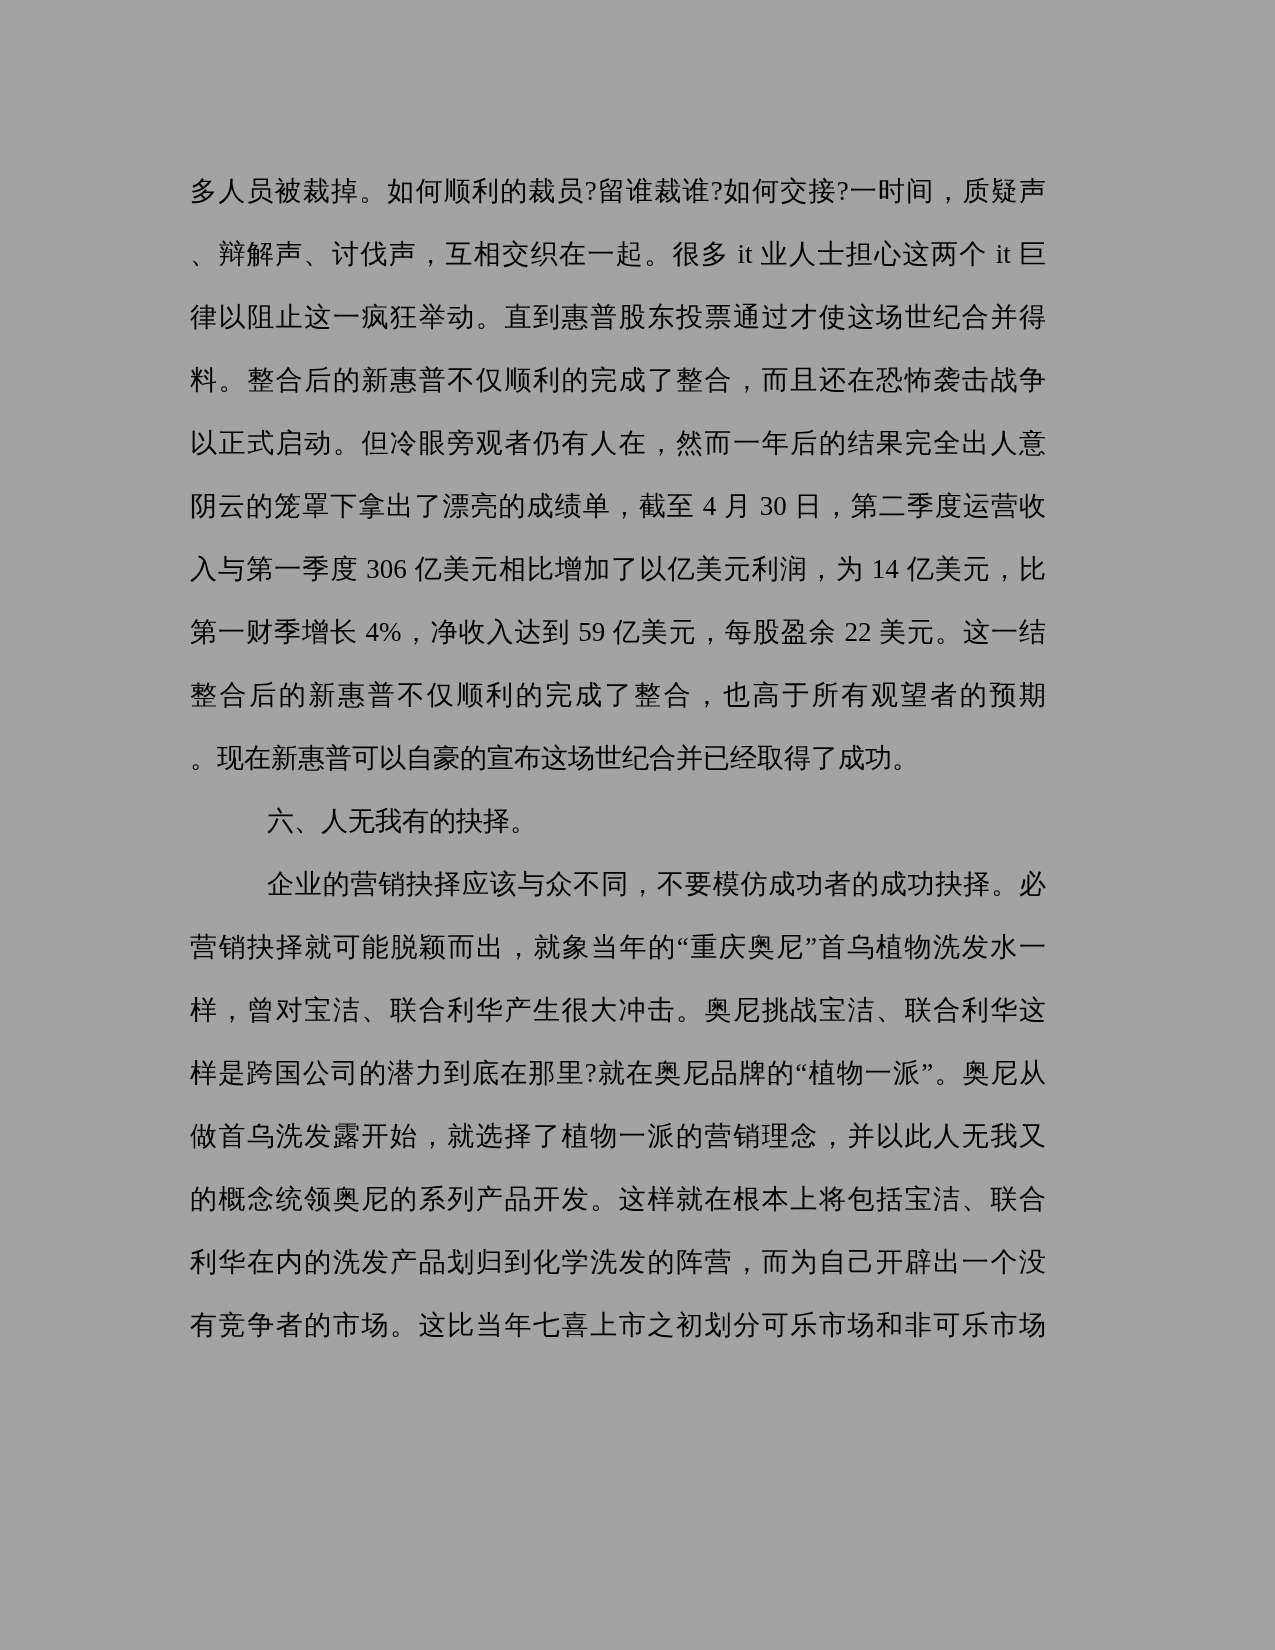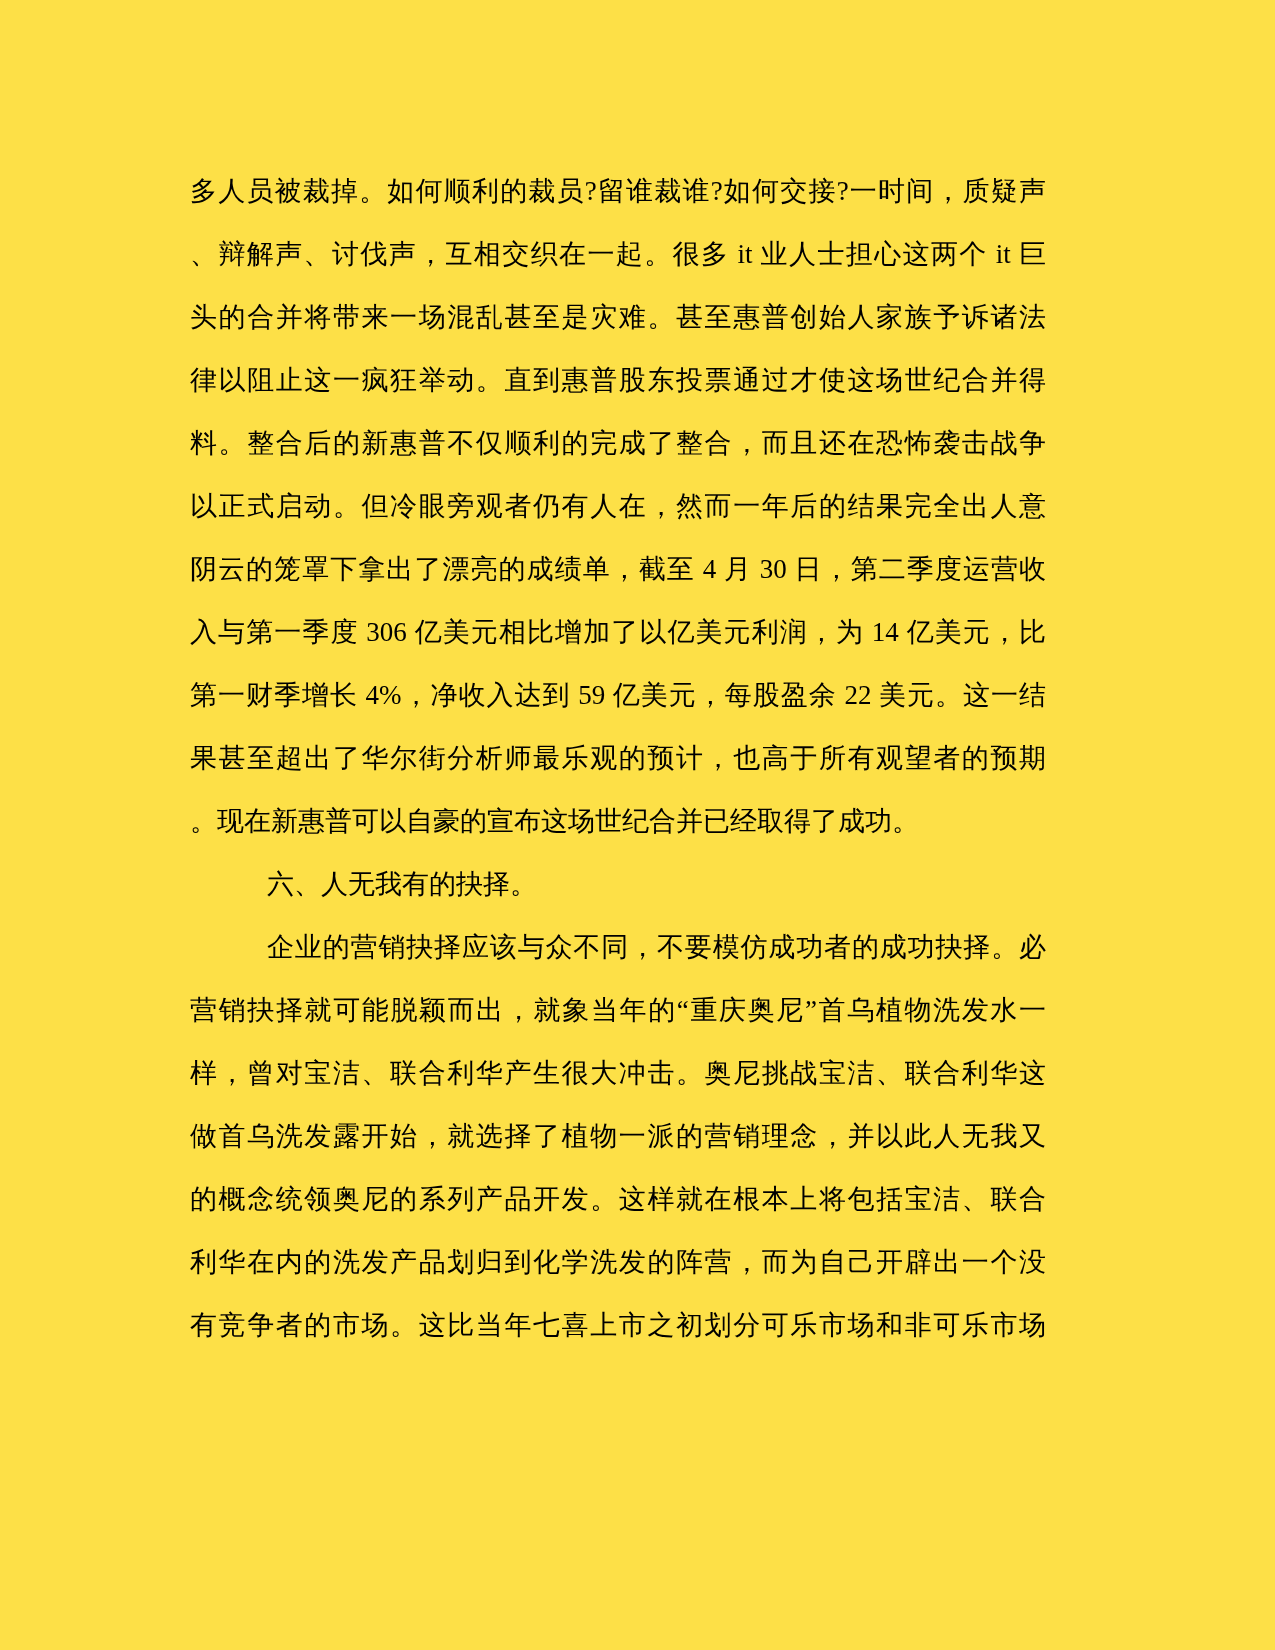--- a/index.html
+++ b/index.html
@@ -4,21 +4,21 @@
 <style>
   html, body {
     margin: 0;
     padding: 0;
     background: #ffffff;
   }
   .page {
     position: relative;
     width: 1275px;
     height: 1650px;
-    background: #fde047;
+    background: #a3a3a3;
     overflow: hidden;
   }
   .text-block {
     position: absolute;
     left: 190px;
     top: 160px;
     width: 856px;
   }
   .line {
     font-family: "Liberation Serif", "DejaVu Serif", serif;
@@ -40,31 +40,31 @@
   }
 </style>
 </head>
 <body>
 
 <div class="page">
   <div class="text-block">
 
   <div class="line">多人员被裁掉。如何顺利的裁员?留谁裁谁?如何交接?一时间，质疑声</div>
       <div class="line">、辩解声、讨伐声，互相交织在一起。很多 it 业人士担心这两个 it 巨</div>
-      <div class="line">头的合并将带来一场混乱甚至是灾难。甚至惠普创始人家族予诉诸法</div>
       <div class="line">律以阻止这一疯狂举动。直到惠普股东投票通过才使这场世纪合并得</div>
       <div class="line">料。整合后的新惠普不仅顺利的完成了整合，而且还在恐怖袭击战争</div>
       <div class="line">以正式启动。但冷眼旁观者仍有人在，然而一年后的结果完全出人意</div>
       <div class="line">阴云的笼罩下拿出了漂亮的成绩单，截至 4 月 30 日，第二季度运营收</div>
       <div class="line">入与第一季度 306 亿美元相比增加了以亿美元利润，为 14 亿美元，比</div>
       <div class="line">第一财季增长 4%，净收入达到 59 亿美元，每股盈余 22 美元。这一结</div>
-      <div class="line">果甚至超出了华尔街分析师最乐观的预计，也高于所有观望者的预期</div>
+      <div class="line">整合后的新惠普不仅顺利的完成了整合，也高于所有观望者的预期</div>
       <div class="line short">。现在新惠普可以自豪的宣布这场世纪合并已经取得了成功。</div>
       <div class="line indent short">六、人无我有的抉择。</div>
       <div class="line indent">企业的营销抉择应该与众不同，不要模仿成功者的成功抉择。必</div>
       <div class="line">营销抉择就可能脱颖而出，就象当年的“重庆奥尼”首乌植物洗发水一</div>
       <div class="line">样，曾对宝洁、联合利华产生很大冲击。奥尼挑战宝洁、联合利华这</div>
+      <div class="line">样是跨国公司的潜力到底在那里?就在奥尼品牌的“植物一派”。奥尼从</div>
       <div class="line">做首乌洗发露开始，就选择了植物一派的营销理念，并以此人无我又</div>
       <div class="line">的概念统领奥尼的系列产品开发。这样就在根本上将包括宝洁、联合</div>
       <div class="line">利华在内的洗发产品划归到化学洗发的阵营，而为自己开辟出一个没</div>
       <div class="line">有竞争者的市场。这比当年七喜上市之初划分可乐市场和非可乐市场</div>
     </div>
 </div>
 
 </body></html>

